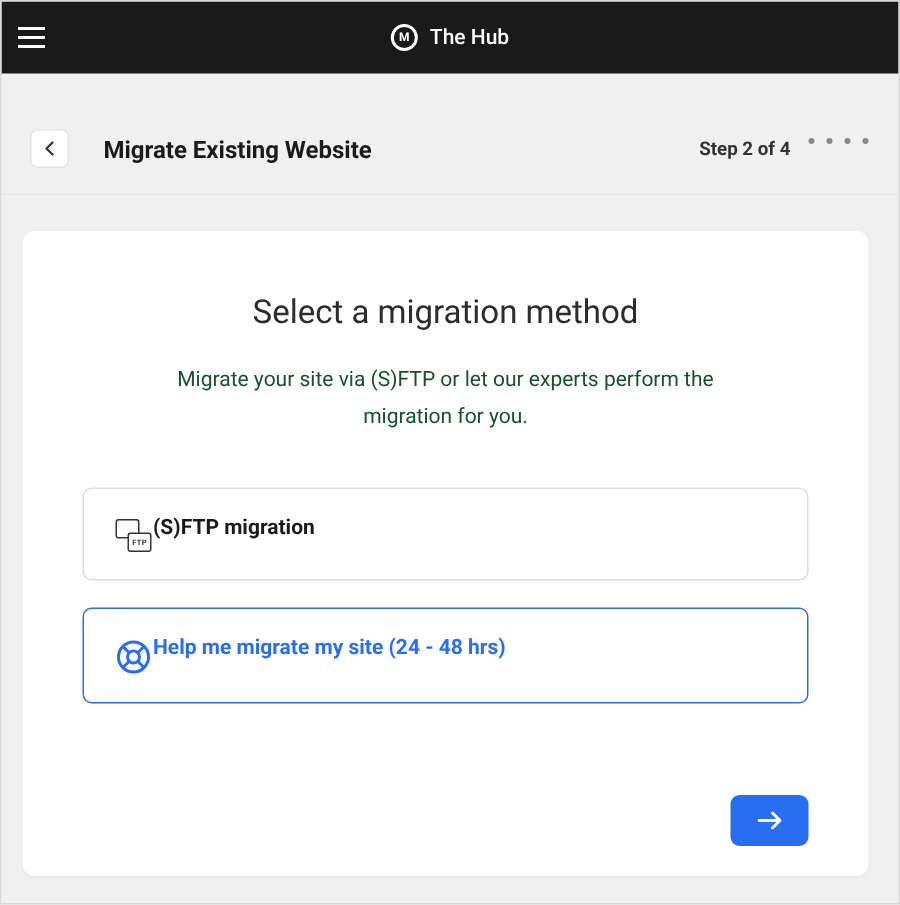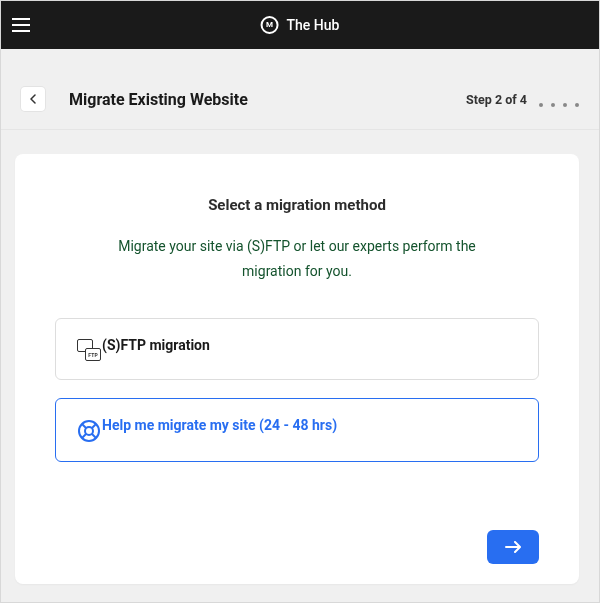--- a/index.html
+++ b/index.html
@@ -74,21 +74,21 @@
   }
   .page-title {
     font-size: 16px;
     font-weight: 700;
     color: #1a1a1a;
     flex: 1;
     margin-left: 12px;
   }
   .step-wrap {
     display: flex;
-    align-items: flex-end;
+    align-items: flex-start;
     gap: 12px;
   }
   .step-label {
     font-size: 12.5px;
     font-weight: 700;
     color: #333;
   }
   .dots {
     display: flex;
     gap: 8px;
@@ -104,22 +104,22 @@
     margin: 24px 20px 0 14px;
     background: #fff;
     border-radius: 8px;
     padding: 42px 40px 24px 40px;
     box-shadow: 0 1px 2px rgba(0,0,0,0.04);
     min-height: 430px;
     position: relative;
   }
   .card h2 {
     text-align: center;
-    font-size: 15px;
-    font-weight: 700;
+    font-size: 22px;
+    font-weight: 400;
     color: #2c2c2c;
     margin-bottom: 20px;
   }
   .card .subtitle {
     text-align: center;
     font-size: 14px;
     color: #14532d;
     line-height: 1.8;
     max-width: 380px;
     margin: 0 auto 34px auto;

